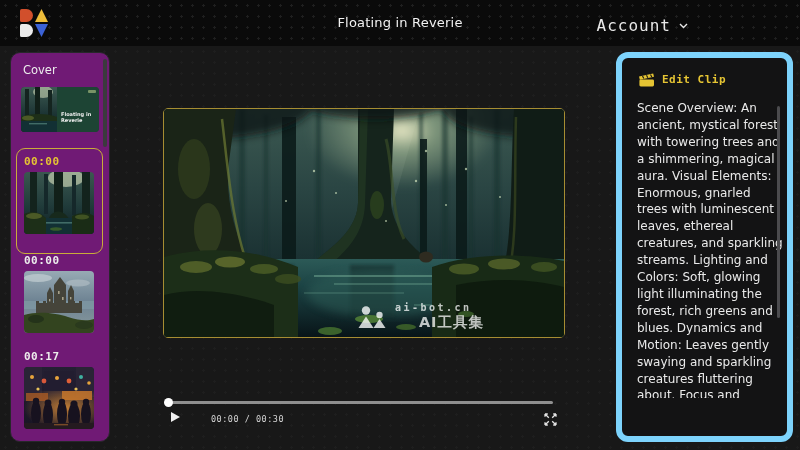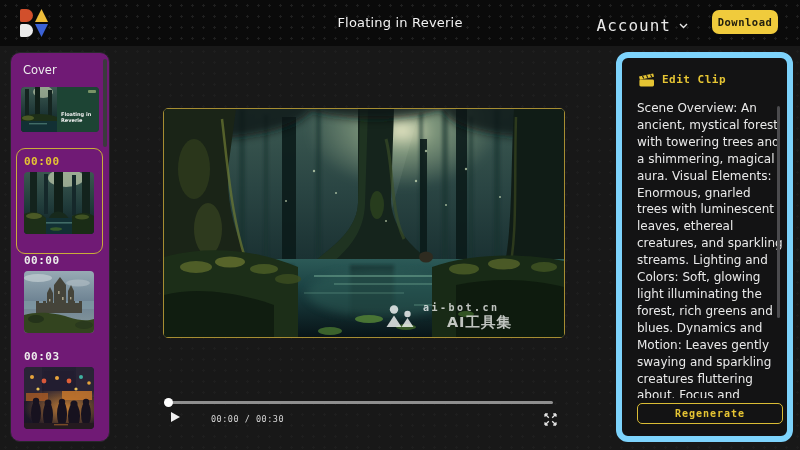--- a/index.html
+++ b/index.html
@@ -51,21 +51,21 @@
   .clip-card.selected{border-color:#c9ad3a;}
   .clip-time{font-size:11px;font-weight:bold;color:#ececec;letter-spacing:.5px;}
   .clip-card.selected .clip-time{color:#e5c433;}
   .clip-img{margin-top:4px;width:70px;height:62px;border-radius:4px;overflow:hidden;}
   .clip-img svg{display:block;}
 
   
   .video-frame{position:absolute;left:163px;top:108px;width:400px;height:228px;
            border:1.5px solid #a68d32;border-radius:5px;overflow:hidden;box-sizing:content-box;
            cursor:pointer;background:#12262a;}
-  .watermark{position:absolute;right:52px;bottom:7px;display:flex;align-items:center;gap:7px;
+  .watermark{position:absolute;right:80px;bottom:7px;display:flex;align-items:flex-end;gap:7px;
            color:rgba(255,255,255,.74);pointer-events:none;}
   .wm-l1{font-size:10px;font-weight:bold;letter-spacing:2.5px;line-height:12px;}
   .wm-l2{font-size:14.5px;font-weight:bold;letter-spacing:1px;line-height:16px;margin-left:24px;}
 
   .progress{position:absolute;left:165px;top:401px;width:388px;height:3px;background:#8f8f8f;
            border-radius:2px;cursor:pointer;}
   .progress-handle{position:absolute;left:-1px;top:-3px;width:9px;height:9px;border-radius:50%;
            background:#ffffff;}
   .play-btn{position:absolute;left:171px;top:412px;width:12px;height:12px;cursor:pointer;}
   .play-btn .tri{width:0;height:0;border-left:9px solid #f0f0f0;border-top:5.5px solid transparent;
@@ -100,21 +100,20 @@
       <div class="bl"></div>
       <div class="br"></div>
     </div>
     <div class="title">Floating in Reverie</div>
     <div class="account mono">
       <span>Account</span>
       <svg width="9" height="6" viewBox="0 0 9 6">
         <polyline points="1,1 4.5,4.5 8,1" fill="none" stroke="#e8e8e8" stroke-width="1.4"></polyline>
       </svg>
     </div>
-    <button class="btn-download mono">Download</button>
   </div>
 
   <div class="content-bg"></div>
 
   <div class="sidebar">
     <div class="cover-label">Cover</div>
 
     <div class="cover-thumb">
       <div class="cv-img">
         <svg width="36" height="45" viewBox="0 0 36 45">
@@ -207,21 +206,21 @@
               <rect x="46" y="26" width="1.4" height="2.4"></rect>
           </g>
           <path d="M0,44 C14,40 32,42 44,46 C56,50 64,50 70,48 L70,62 L0,62 Z" fill="#33441f"></path>
           <ellipse cx="12" cy="48" rx="8" ry="4" fill="#24331a"></ellipse>
           <ellipse cx="60" cy="54" rx="9" ry="4" fill="#2a3a1d"></ellipse>
         </svg>
       </div>
     </div>
 
     <div class="clip-card" style="top:290px;">
-      <div class="clip-time mono">00:03</div>
+      <div class="clip-time mono">00:17</div>
       <div class="clip-img">
         <svg width="70" height="62" viewBox="0 0 70 62">
           <defs>
             <linearGradient id="t3sky" x1="0" y1="0" x2="0" y2="1">
               <stop offset="0" stop-color="#242033"></stop>
                 <stop offset="1" stop-color="#191524"></stop>
             </linearGradient>
             <radialGradient id="t3glow" cx=".6" cy=".45" r=".6">
               <stop offset="0" stop-color="#e09038" stop-opacity=".85"></stop>
                 <stop offset="1" stop-color="#e09038" stop-opacity="0"></stop>
@@ -418,16 +417,15 @@
           <line x1="4.5" y1="4.1" x2="5.8" y2="6.6"></line>
           <line x1="8.5" y1="3.2" x2="9.8" y2="5.8"></line>
           <line x1="12.5" y1="2.4" x2="13.8" y2="5"></line>
         </g>
         <rect x="1.4" y="7.4" width="14.6" height="7" rx="1.4" fill="#e5c433"></rect>
       </svg>
       <span class="edit-header-label mono">Edit Clip</span>
     </div>
     <div class="clip-desc" role="textbox" aria-multiline="true">Scene Overview: An ancient, mystical forest with towering trees and a shimmering, magical aura. Visual Elements: Enormous, gnarled trees with luminescent leaves, ethereal creatures, and sparkling streams. Lighting and Colors: Soft, glowing light illuminating the forest, rich greens and blues. Dynamics and Motion: Leaves gently swaying and sparkling creatures fluttering about. Focus and Background: Main focus on an ancient, glowing tree; background filled with dense</div>
     <div class="desc-scrollthumb"></div>
-    <button class="btn-regenerate mono">Regenerate</button>
   </div>
 
 </div>
 
 </body></html>

